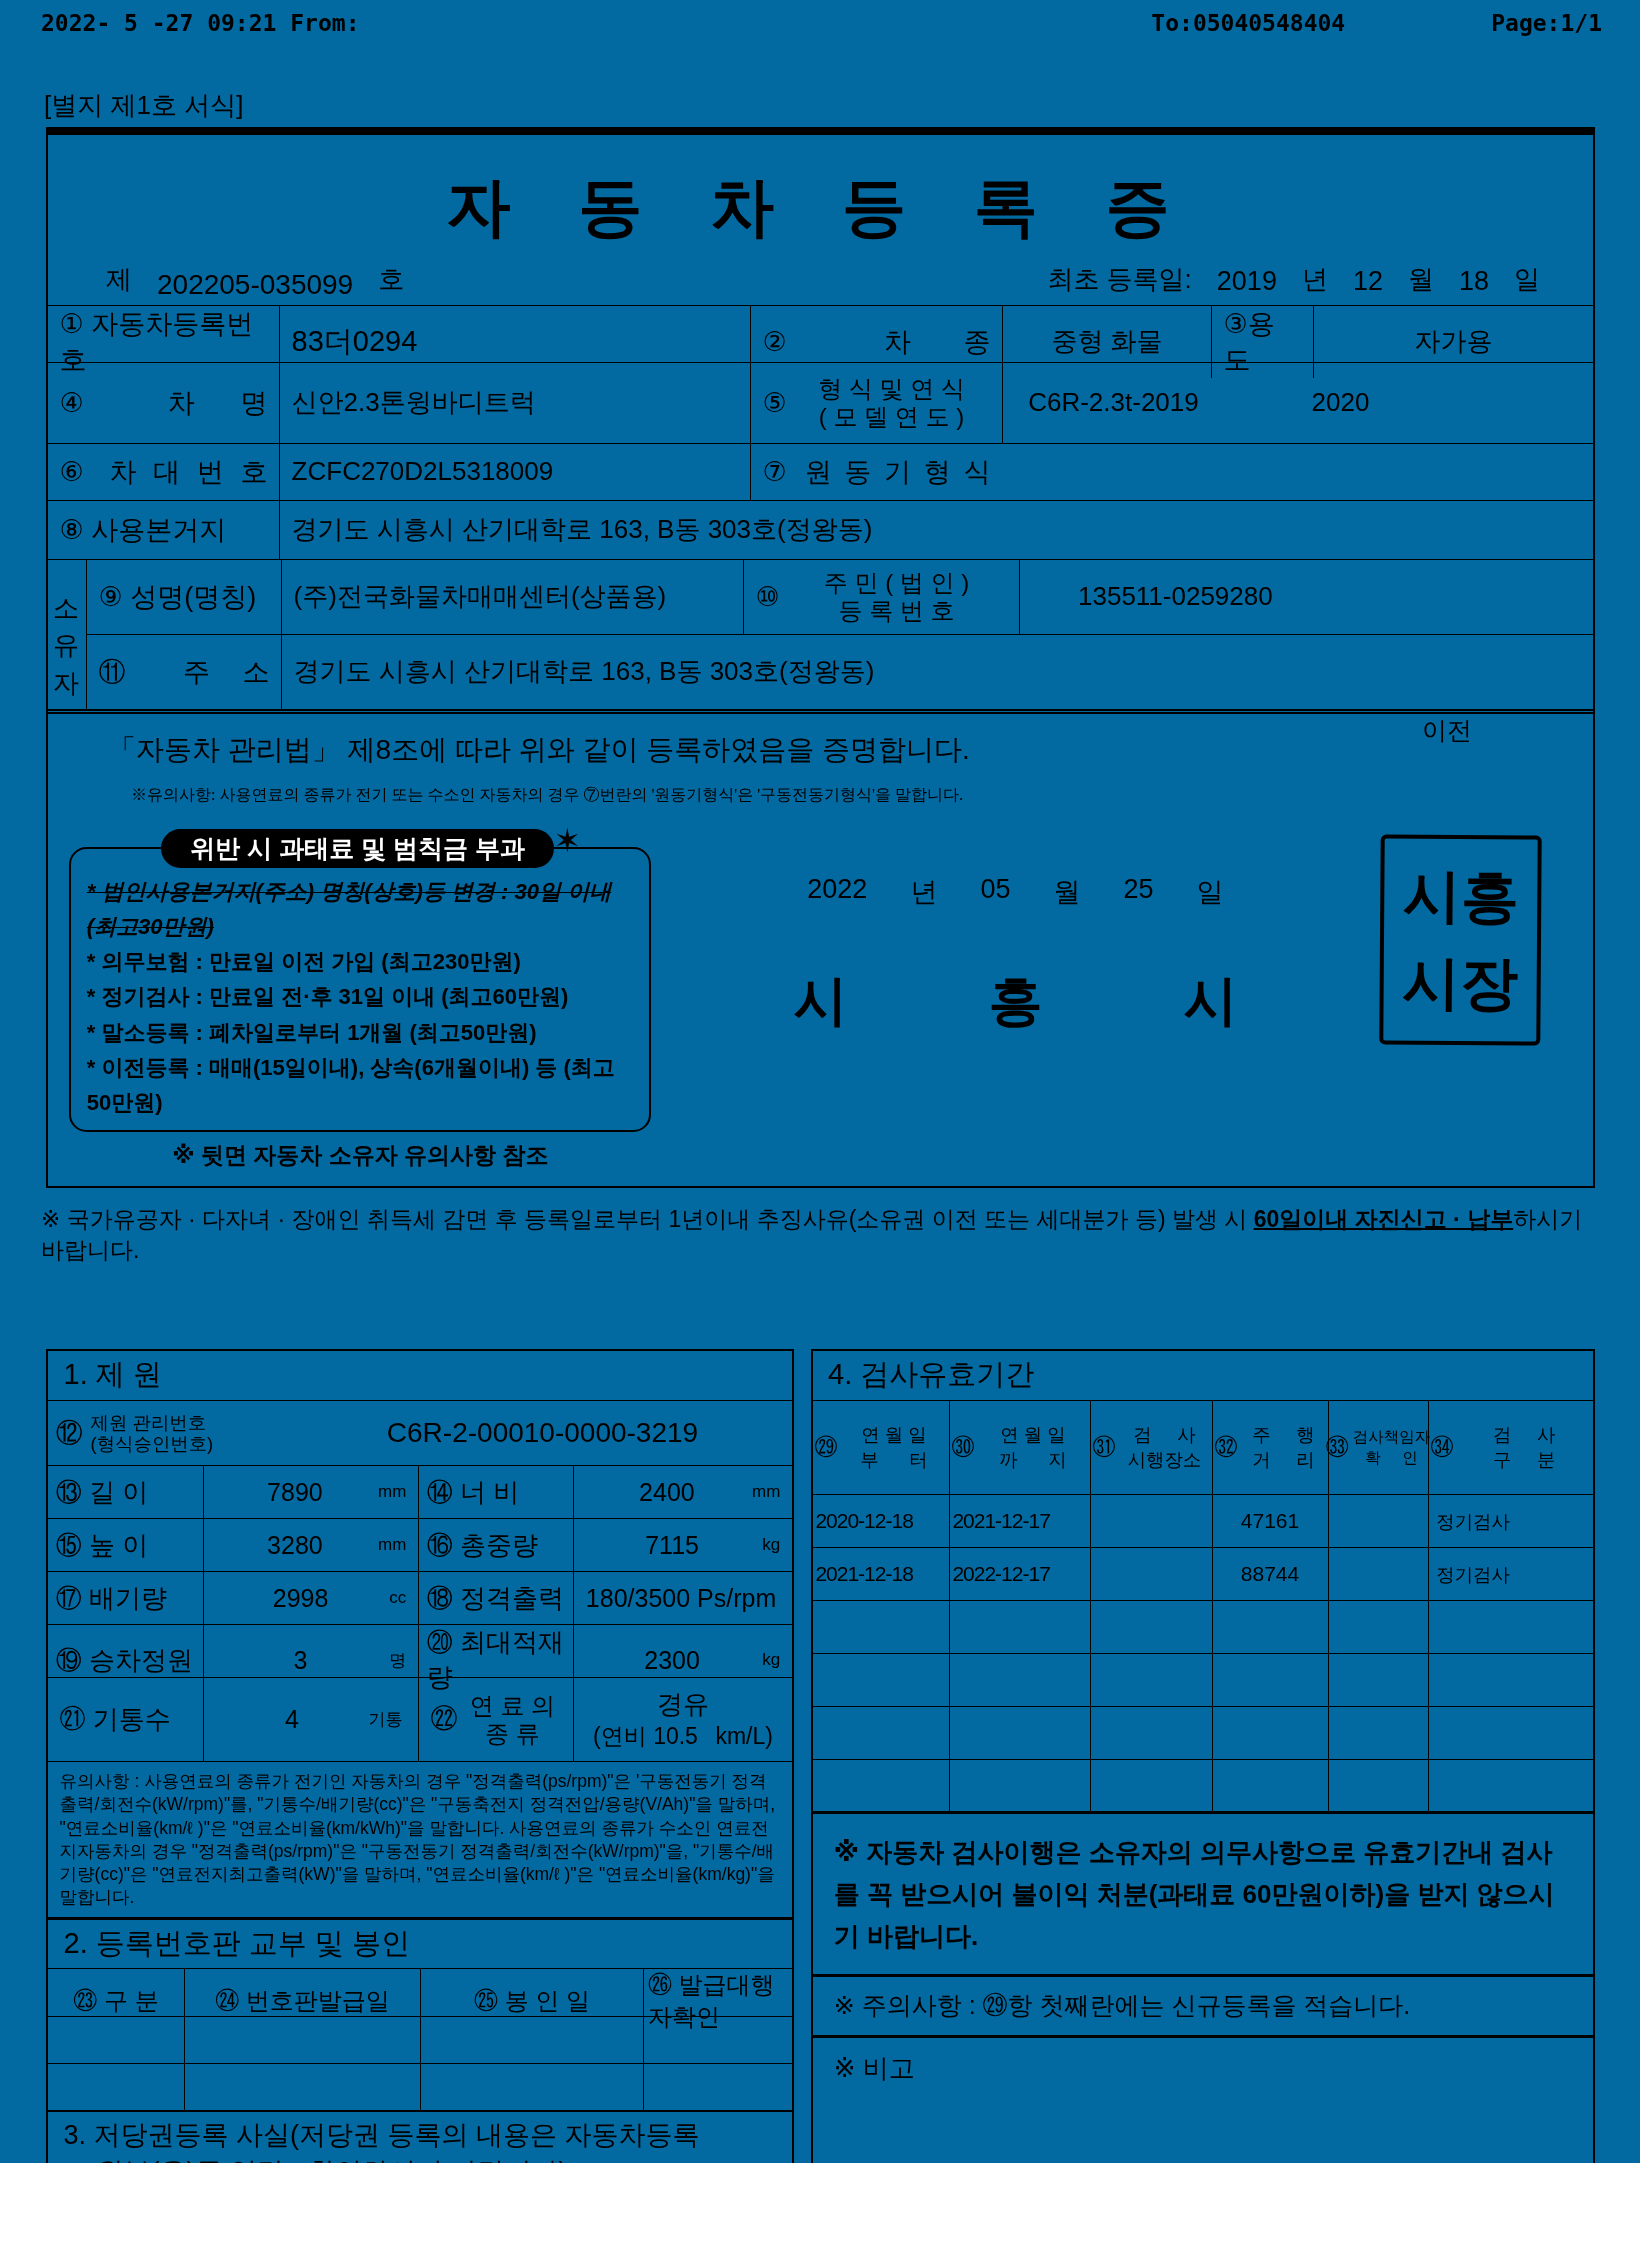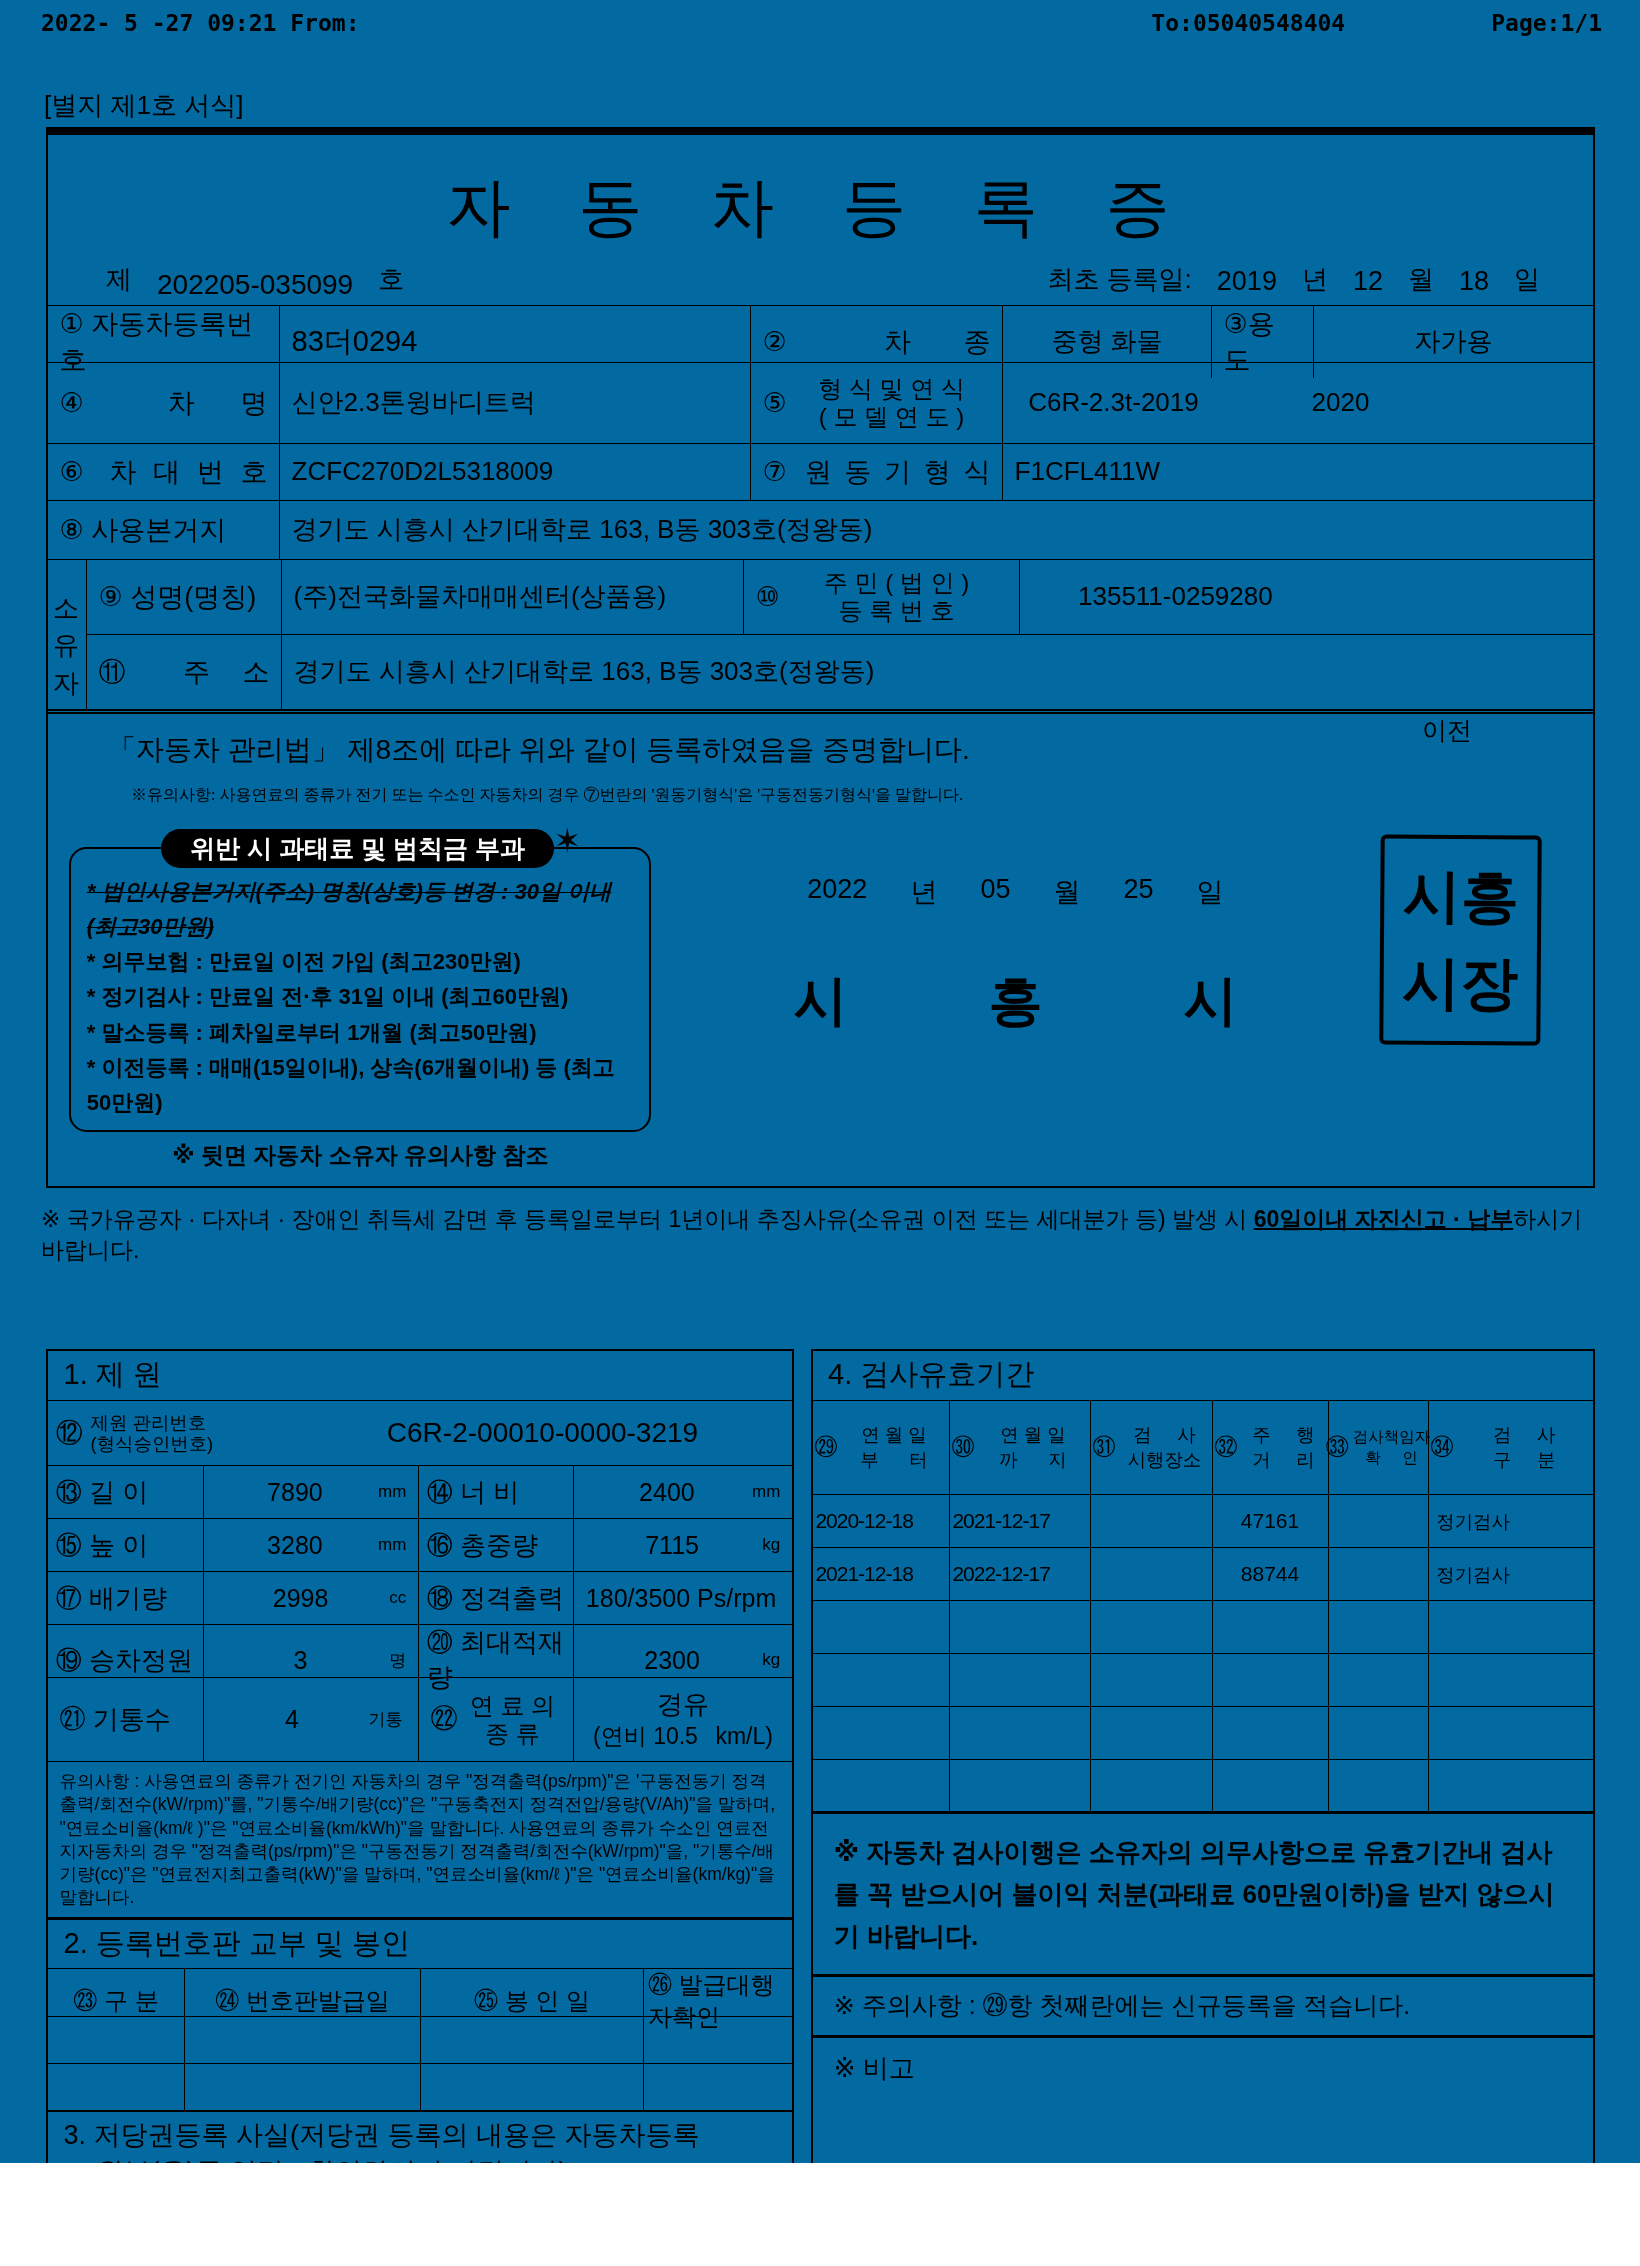--- a/index.html
+++ b/index.html
@@ -6,21 +6,21 @@
   .page{position:relative;width:1641px;height:2163px;background:#0369a1;color:#000;
         font-family:"Liberation Sans","DejaVu Sans",sans-serif;overflow:hidden;}
   
   .fax-header{display:flex;align-items:flex-start;padding:9.7px 39px 0 41px;
               font-family:"DejaVu Sans Mono","Liberation Mono",monospace;font-size:23px;font-weight:bold;}
   .fax-header .fx-from{flex:1;}
   .fax-header .fx-to{margin-right:146px;}
   .form-label{margin:52px 0 3.9px 44px;font-size:26px;}
   
   .main-box{position:relative;margin:0 46px;border:2.9px solid #000;border-top:8.7px solid #000;}
-  .doc-title{padding:29px 0 5.8px;text-align:center;font-size:64px;font-weight:normal;letter-spacing:25px;}
+  .doc-title{padding:29px 0 5.8px;text-align:center;font-size:64px;font-weight:bold;letter-spacing:25px;}
   .doc-no-line{display:flex;align-items:flex-end;padding:5.8px 53px 7.8px 58px;font-size:26px;}
   .doc-no{display:flex;align-items:flex-end;gap:25px;}
   .doc-no .doc-num{font-size:28px;position:relative;top:3.9px;}
   .first-reg{margin-left:auto;display:flex;align-items:flex-end;gap:25px;}
   .first-reg .num{font-size:27px;}
   
   .main-table{border-top:1.9px solid #000;border-bottom:5.8px double #000;font-size:27px;}
   .trow{display:grid;border-bottom:1.9px solid #000;}
   .trow:last-child{border-bottom:none;}
   .tc{border-left:1.9px solid #000;display:flex;align-items:center;padding:0 11.6px;min-width:0;}
@@ -185,21 +185,20 @@
         </div>
       </div>
       <div class="trow r3">
         <div class="tc">
             <span class="lab-inner spread">⑥ 차 대 번 호</span>
           </div>
         <div class="tc val">ZCFC270D2L5318009</div>
         <div class="tc">
             <span class="lab-inner spread">⑦ 원 동 기 형 식</span>
           </div>
-        <div class="tc val">F1CFL411W</div>
       </div>
       <div class="trow r4">
         <div class="tc">⑧ 사용본거지</div>
         <div class="tc val">경기도 시흥시 산기대학로 163, B동 303호(정왕동)</div>
       </div>
       <div class="trow owner-rows">
         <div class="owner-vert">
             <span>소유자</span>
           </div>
         <div class="owner-sub">

